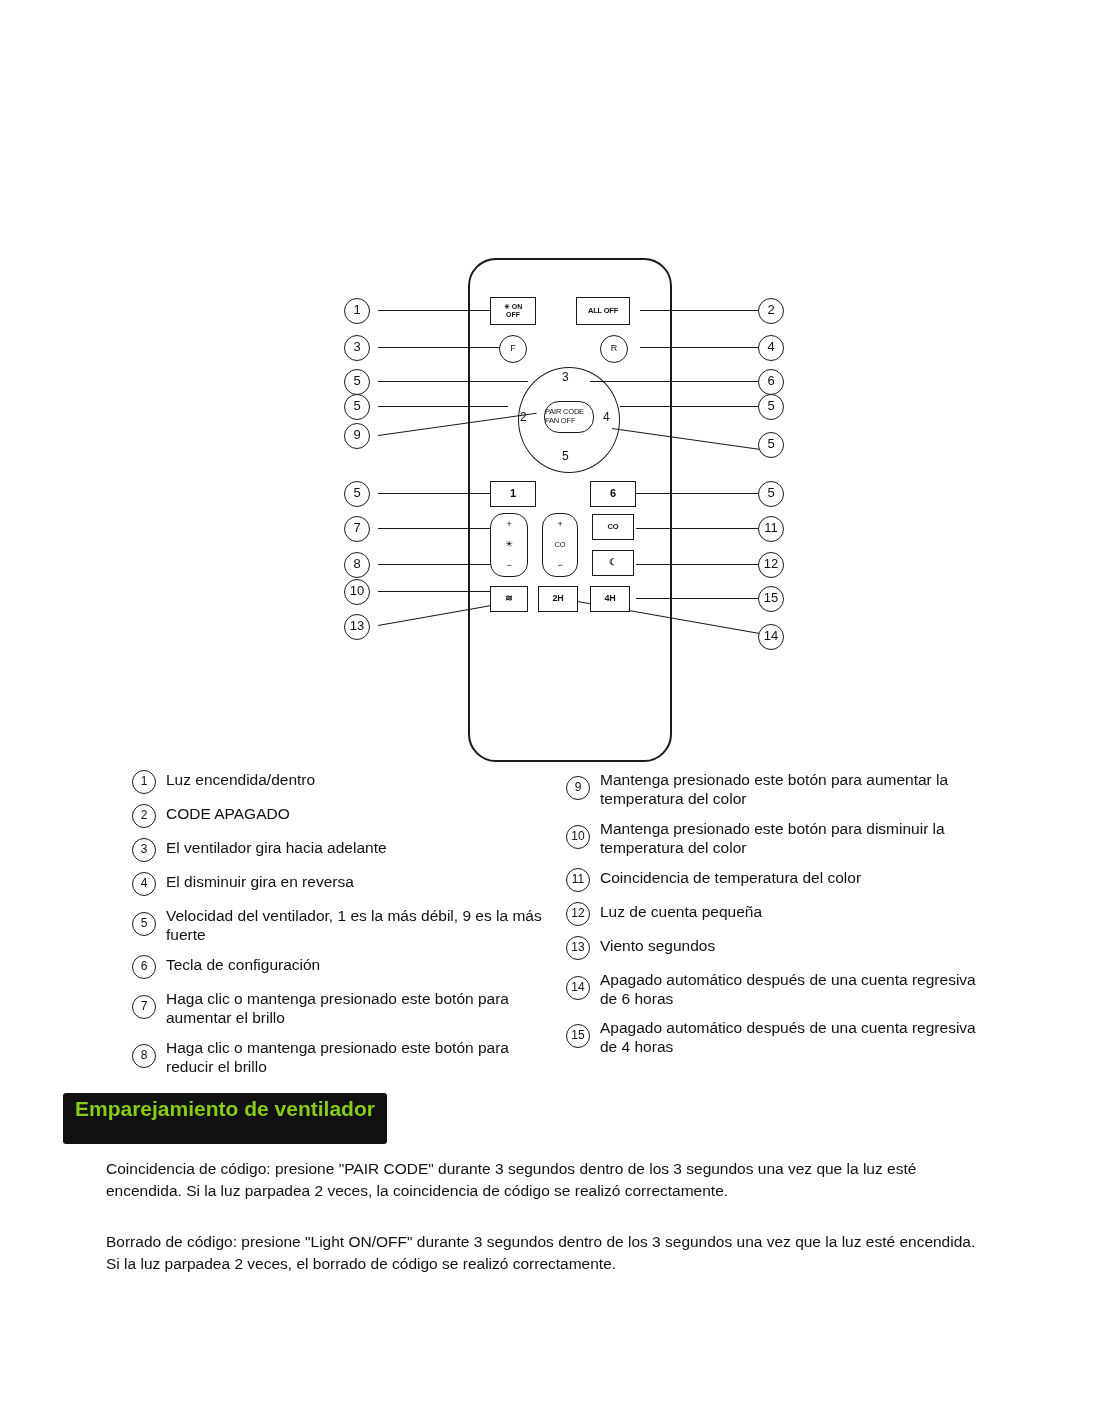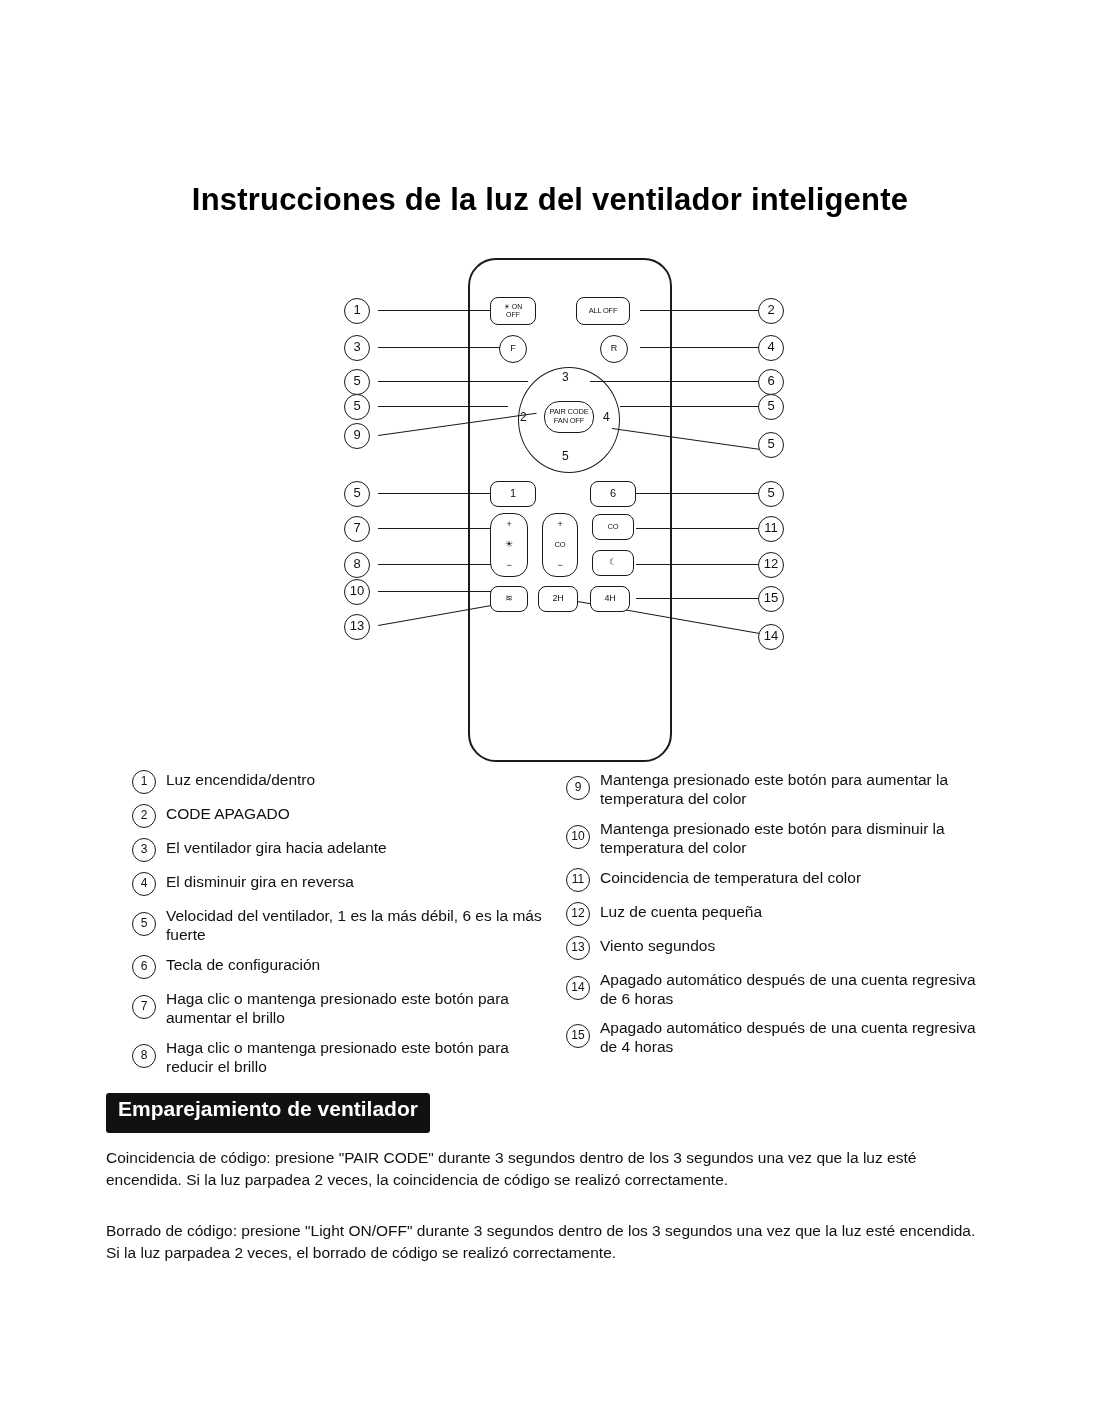--- a/index.html
+++ b/index.html
@@ -91,21 +91,22 @@
     line-height: 1.05;
     display: flex;
     align-items: center;
     justify-content: center;
     flex-direction: column;
   }
   .btn.round {
     border-radius: 50%;
   }
   .btn.pill {
-    border-radius: 8px;
+    border-radius: 0;
+    font-weight: bold;
   }
   .btn.tall {
     border-radius: 14px;
   }
   .btn-label {
     font-size: 7.5px;
     letter-spacing: -0.2px;
     white-space: nowrap;
   }
   .btn-label.big { font-size: 11px; }
@@ -131,21 +132,21 @@
   .dial-center {
     position: absolute;
     left: 38px;
     top: 36px;
     width: 48px;
     height: 30px;
     border: 1.4px solid #1a1a1a;
     border-radius: 15px;
     display: flex;
     flex-direction: column;
-    align-items: center;
+    align-items: flex-start;
     justify-content: center;
     background: #fff;
     font-size: 7.5px;
     line-height: 1.15;
   }
   .dial-num {
     position: absolute;
     font-size: 12px;
     color: #111;
   }
@@ -192,43 +193,42 @@
 
   
   .pair {
     position: absolute;
     top: 1093px;
     left: 0;
     width: 1100px;
   }
   .pair-head {
     display: inline-block;
-    margin-left: 106px;
+    margin-left: 63px;
     background: #111;
-    color: #ffffff;
+    color: #84cc16;
     font-size: 21px;
     font-weight: bold;
-    padding: 4px 12px 12px 12px;
+    padding: 4px 12px 23px 12px;
     border-radius: 3px;
   }
   .pair-p {
     margin: 14px 106px 0 106px;
     font-size: 15.5px;
     line-height: 1.45;
     color: #111;
     width: 880px;
   }
   .pair-p.second { margin-top: 28px; }
 </style>
 </head>
 <body>
 
 <div class="page">
 
-  <div class="title">Instrucciones de la luz del ventilador inteligente</div>
 
   <div class="diagram">
 
     <div class="remote"></div>
 
     <div class="line" style="left:378px; top:60px; width:122px;"></div>
     <div class="line" style="left:378px; top:97px; width:122px;"></div>
     <div class="line" style="left:378px; top:131px; width:150px;"></div>
     <div class="line" style="left:378px; top:156px; width:130px;"></div>
     <div class="dline" style="left:378px; top:185px; width:160px; transform:rotate(-8deg);"></div>
@@ -354,21 +354,21 @@
       <div class="legend-item">
         <div class="legend-num">3</div>
         <div class="legend-text">El ventilador gira hacia adelante</div>
       </div>
       <div class="legend-item">
         <div class="legend-num">4</div>
         <div class="legend-text">El disminuir gira en reversa</div>
       </div>
       <div class="legend-item two">
         <div class="legend-num">5</div>
-        <div class="legend-text">Velocidad del ventilador, 1 es la más débil, 6 es la más fuerte</div>
+        <div class="legend-text">Velocidad del ventilador, 1 es la más débil, 9 es la más fuerte</div>
       </div>
       <div class="legend-item">
         <div class="legend-num">6</div>
         <div class="legend-text">Tecla de configuración</div>
       </div>
       <div class="legend-item two">
         <div class="legend-num">7</div>
         <div class="legend-text">Haga clic o mantenga presionado este botón para aumentar el brillo</div>
       </div>
       <div class="legend-item two">

